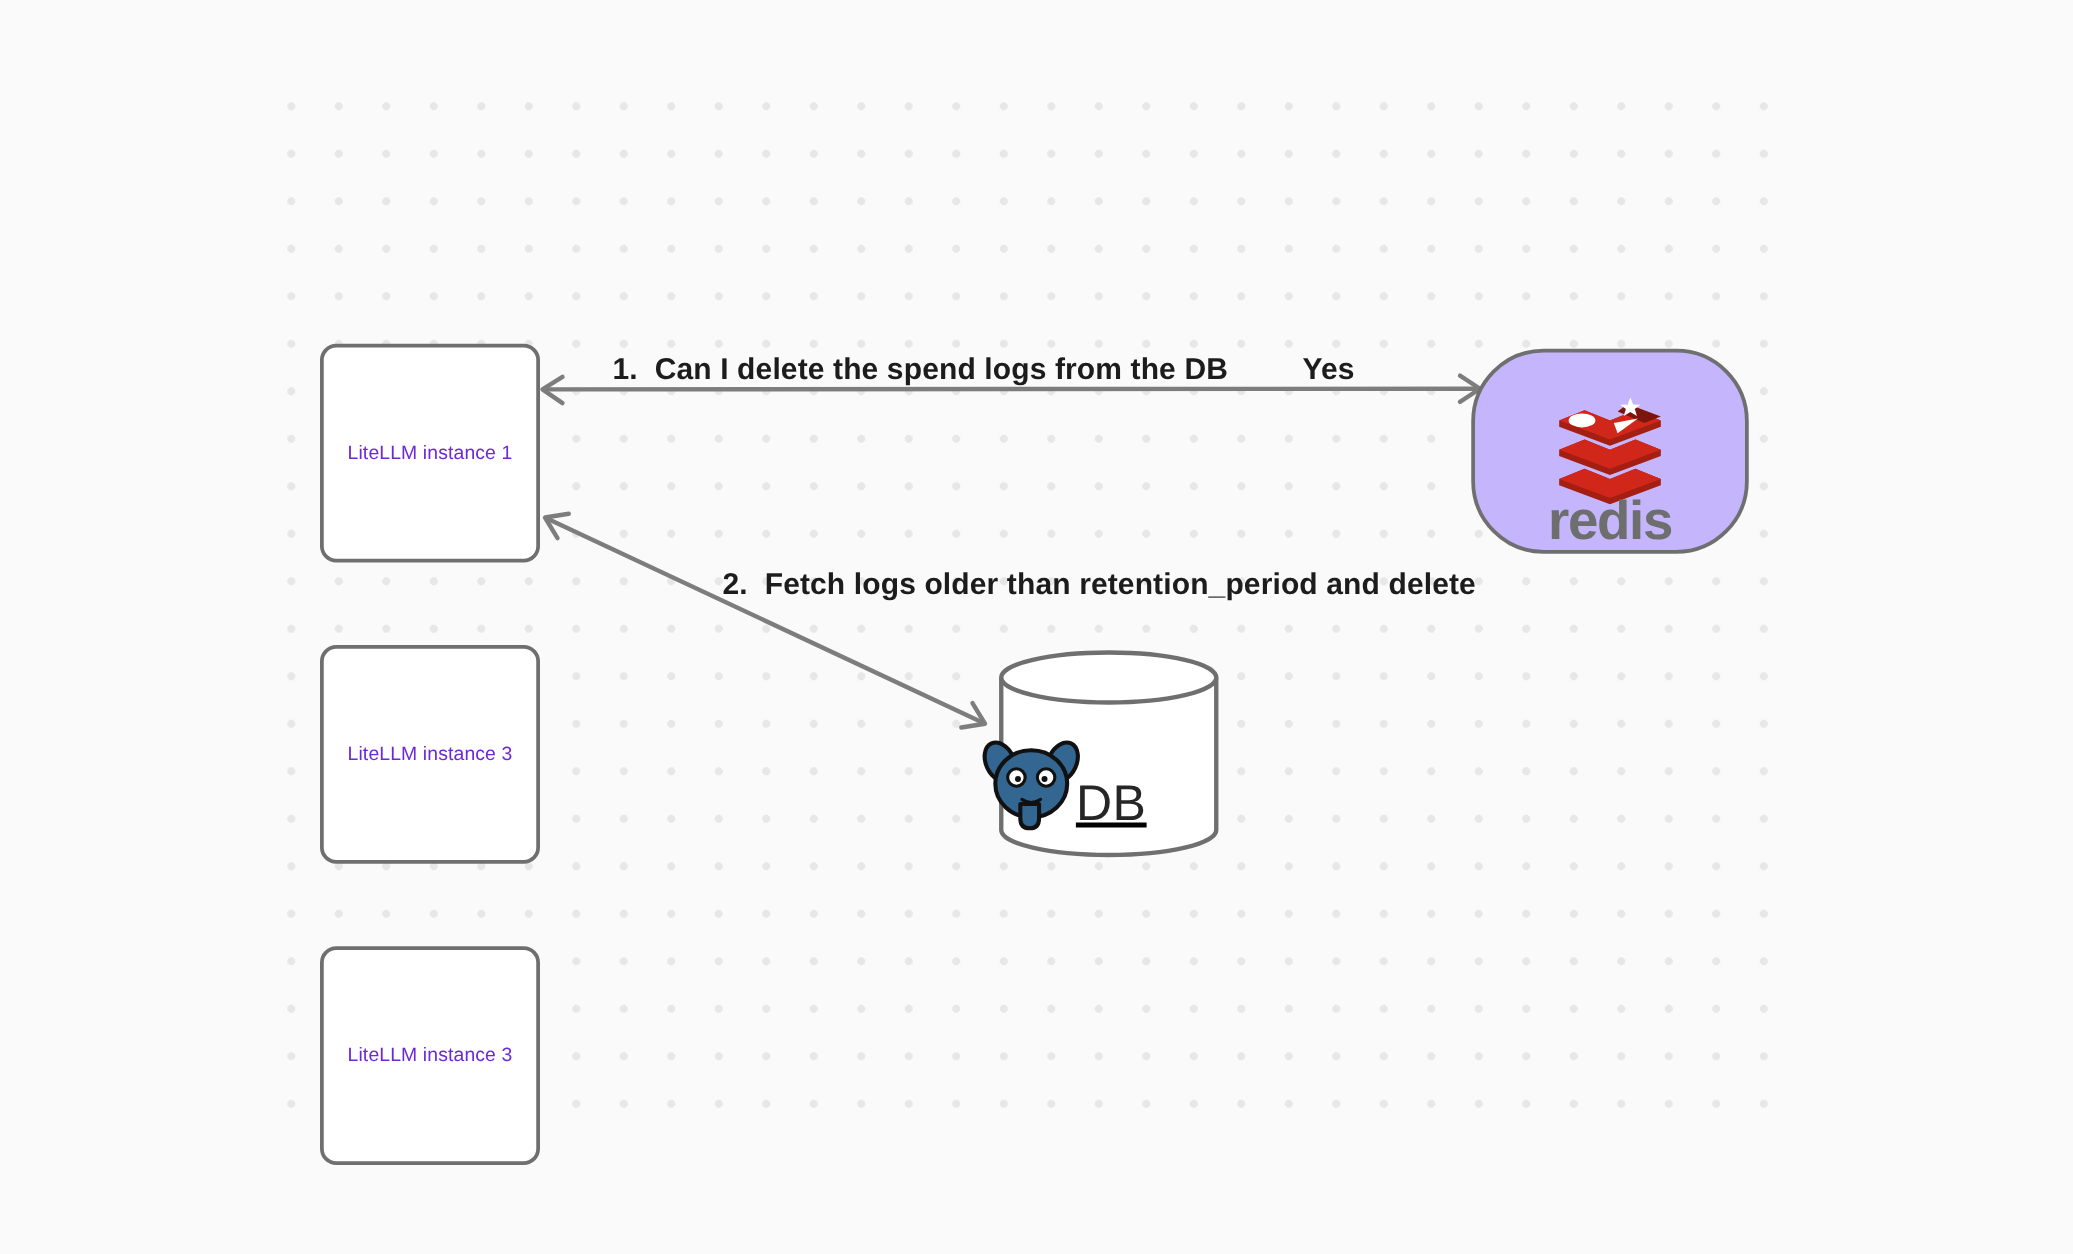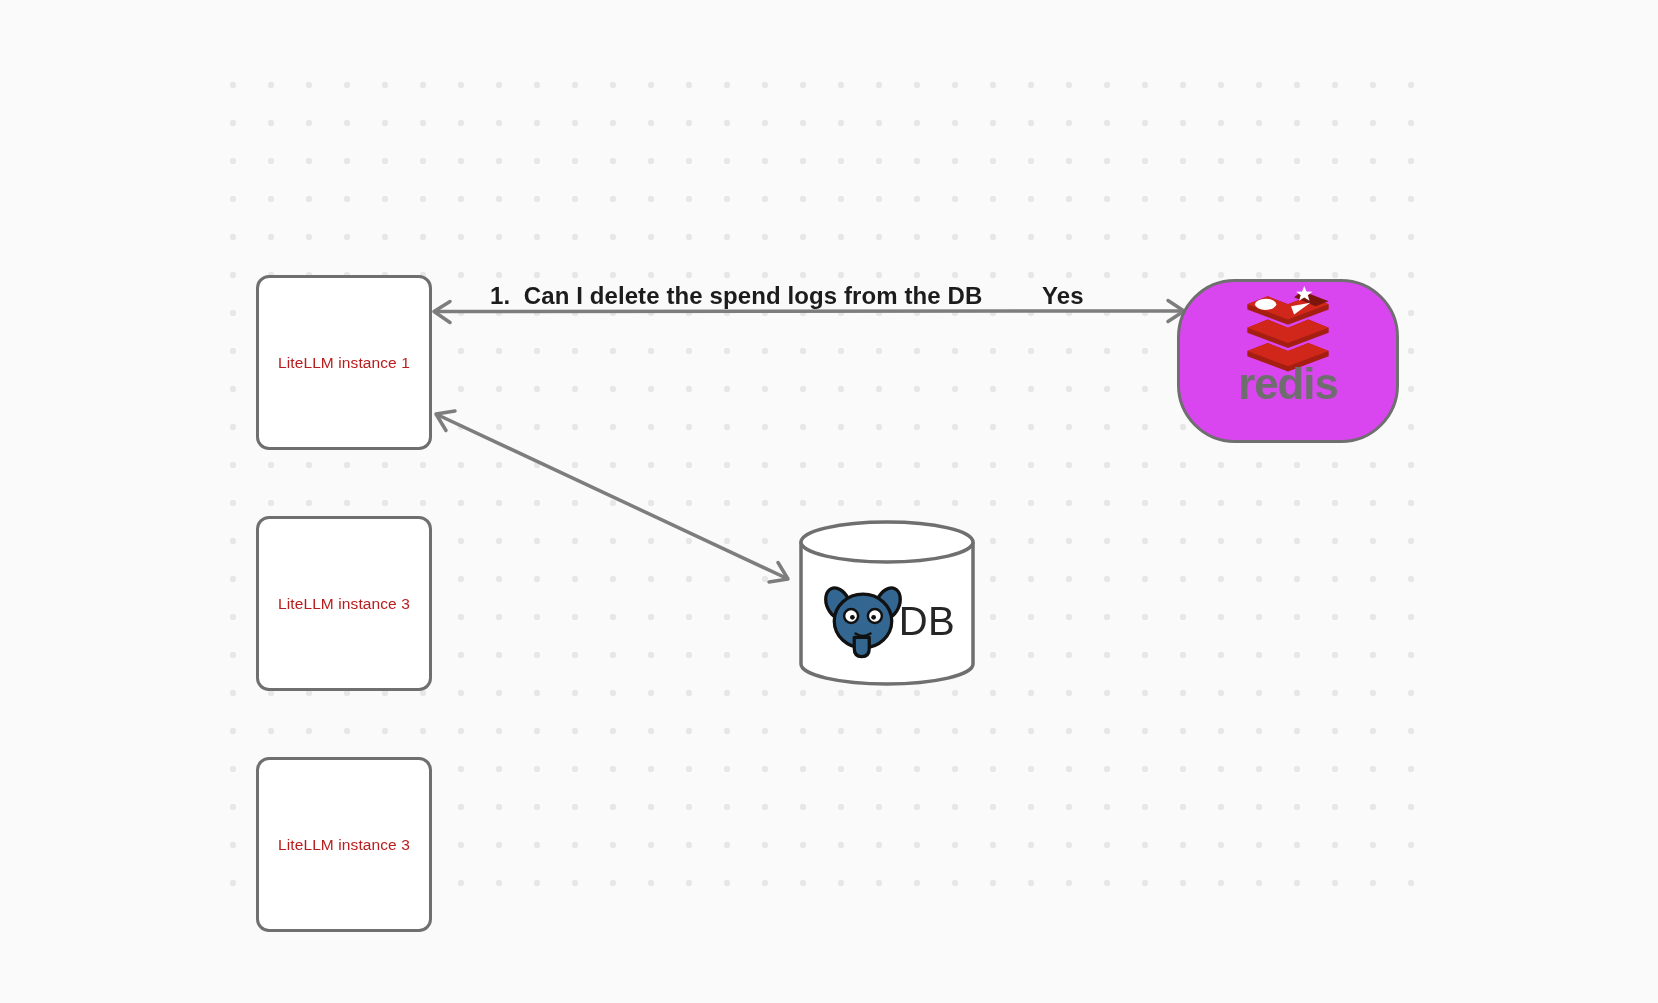--- a/index.html
+++ b/index.html
@@ -14,37 +14,37 @@
     background-image:radial-gradient(circle 3.1px at 19px 19px,#e7e7e7 98%,transparent 100%);
     background-size:38px 38px;
   }
   .node-box{
     position:absolute;width:176px;height:175px;
     background:#ffffff;border:3.5px solid #6f6f6f;border-radius:13px;
     display:flex;align-items:center;justify-content:center;
     box-sizing:border-box;
   }
   .node-box .lbl{
-    font-size:15.5px;color:#b91c1c;letter-spacing:0.1px;
+    font-size:15.5px;color:#6d28d9;letter-spacing:0.1px;
   }
   .box1{left:256px;top:275px;}
   .box2{left:256px;top:516px;}
   .box3{left:256px;top:757px;}
   .redis-node{
     position:absolute;left:1177px;top:279px;width:222px;height:164px;
-    background:#d946ef;border:3.5px solid #6f6f6f;border-radius:58px;
+    background:#c4b5fd;border:3.5px solid #6f6f6f;border-radius:58px;
     box-sizing:border-box;
-    display:flex;align-items:flex-start;justify-content:center;
+    display:flex;align-items:flex-end;justify-content:center;
   }
   .cylinder{
     position:absolute;left:798px;top:519px;width:178px;height:168px;
   }
   .cyl-content{
-    position:absolute;left:800px;top:576px;width:178px;height:90px;
-    display:flex;align-items:center;justify-content:center;
+    position:absolute;left:762px;top:576px;width:178px;height:90px;
+    display:flex;align-items:flex-end;justify-content:center;text-decoration:underline;
   }
   .db-label{
     font-size:40px;color:#262626;margin-left:-4px;letter-spacing:0.5px;
   }
   .edge-label{
     position:absolute;font-weight:700;font-size:24px;color:#1c1c1c;
     white-space:pre;letter-spacing:0.1px;
   }
   .lbl-e1{left:490px;top:282px;}
   .lbl-yes{left:1042px;top:282px;}
@@ -123,14 +123,15 @@
       <circle cx="41.5" cy="27" r="5.6" fill="#ffffff" stroke="#111111" stroke-width="2"></circle>
       <circle cx="23.5" cy="28" r="1.9" fill="#111111"></circle>
       <circle cx="40.5" cy="28" r="1.9" fill="#111111"></circle>
       <path d="M26,41 Q32,45 38,41" fill="none" stroke="#111111" stroke-width="2" stroke-linecap="round"></path>
     </svg>
     <span class="db-label">DB</span>
   </div>
 
   <div class="edge-label lbl-e1">1.  Can I delete the spend logs from the DB</div>
   <div class="edge-label lbl-yes">Yes</div>
+  <div class="edge-label lbl-e2">2.  Fetch logs older than retention_period and delete</div>
 
 </div>
 
 </body></html>

